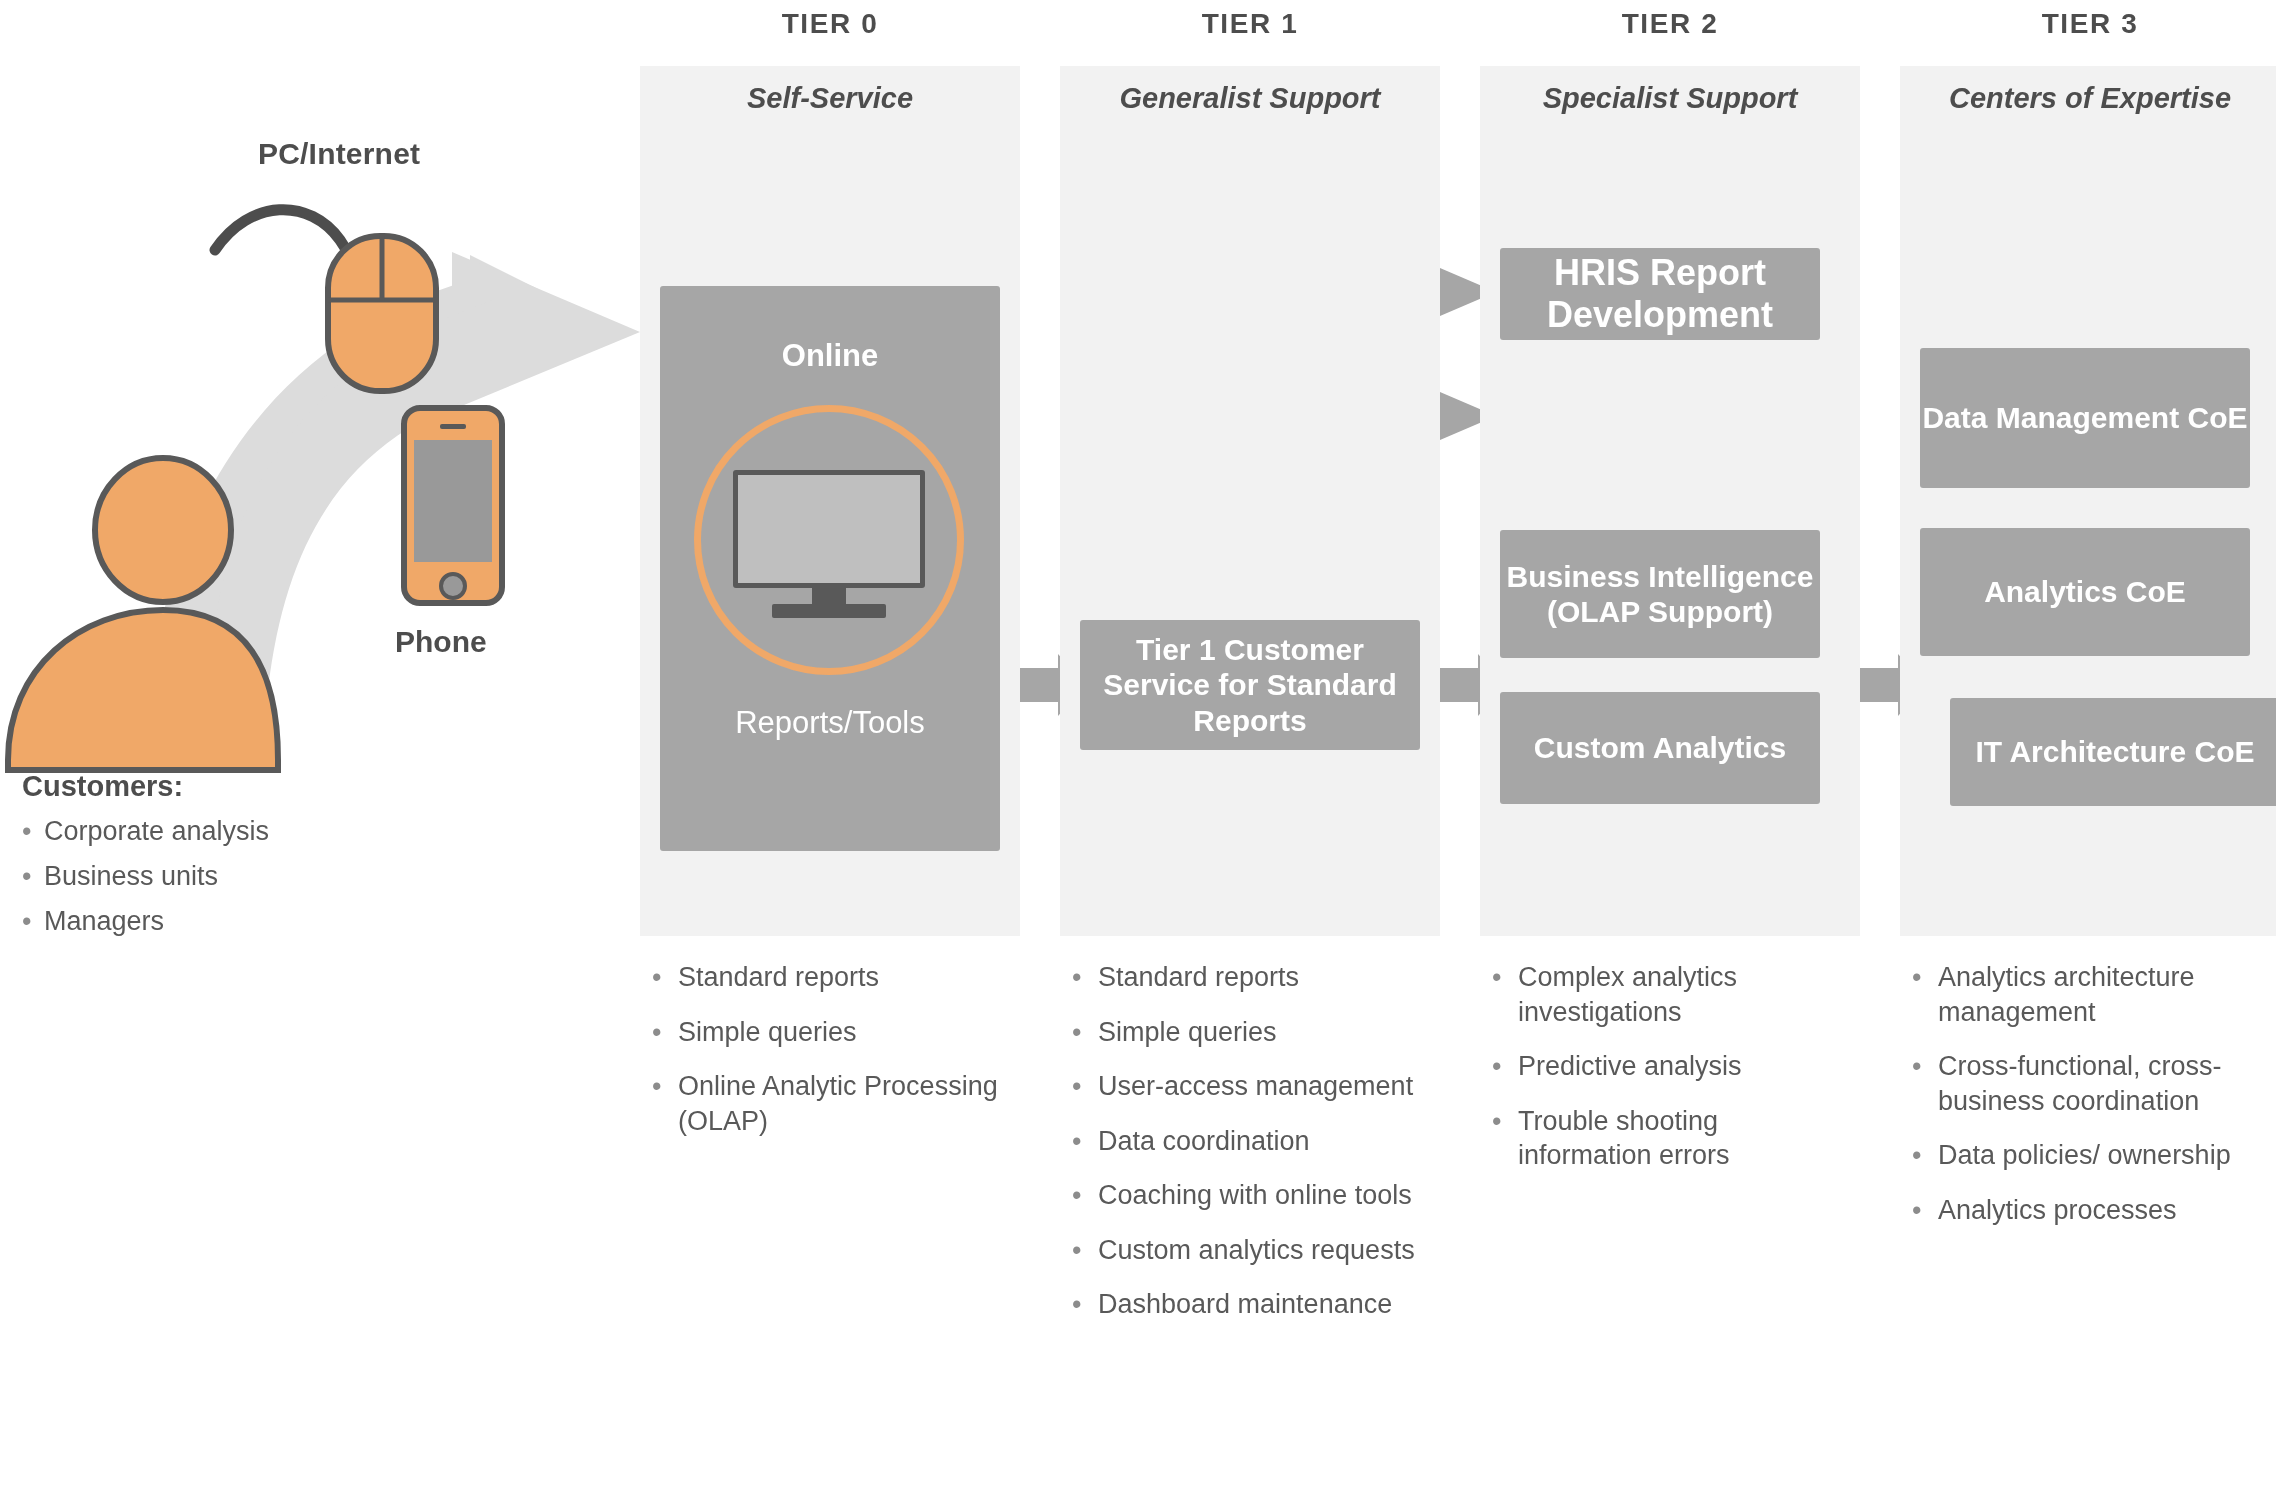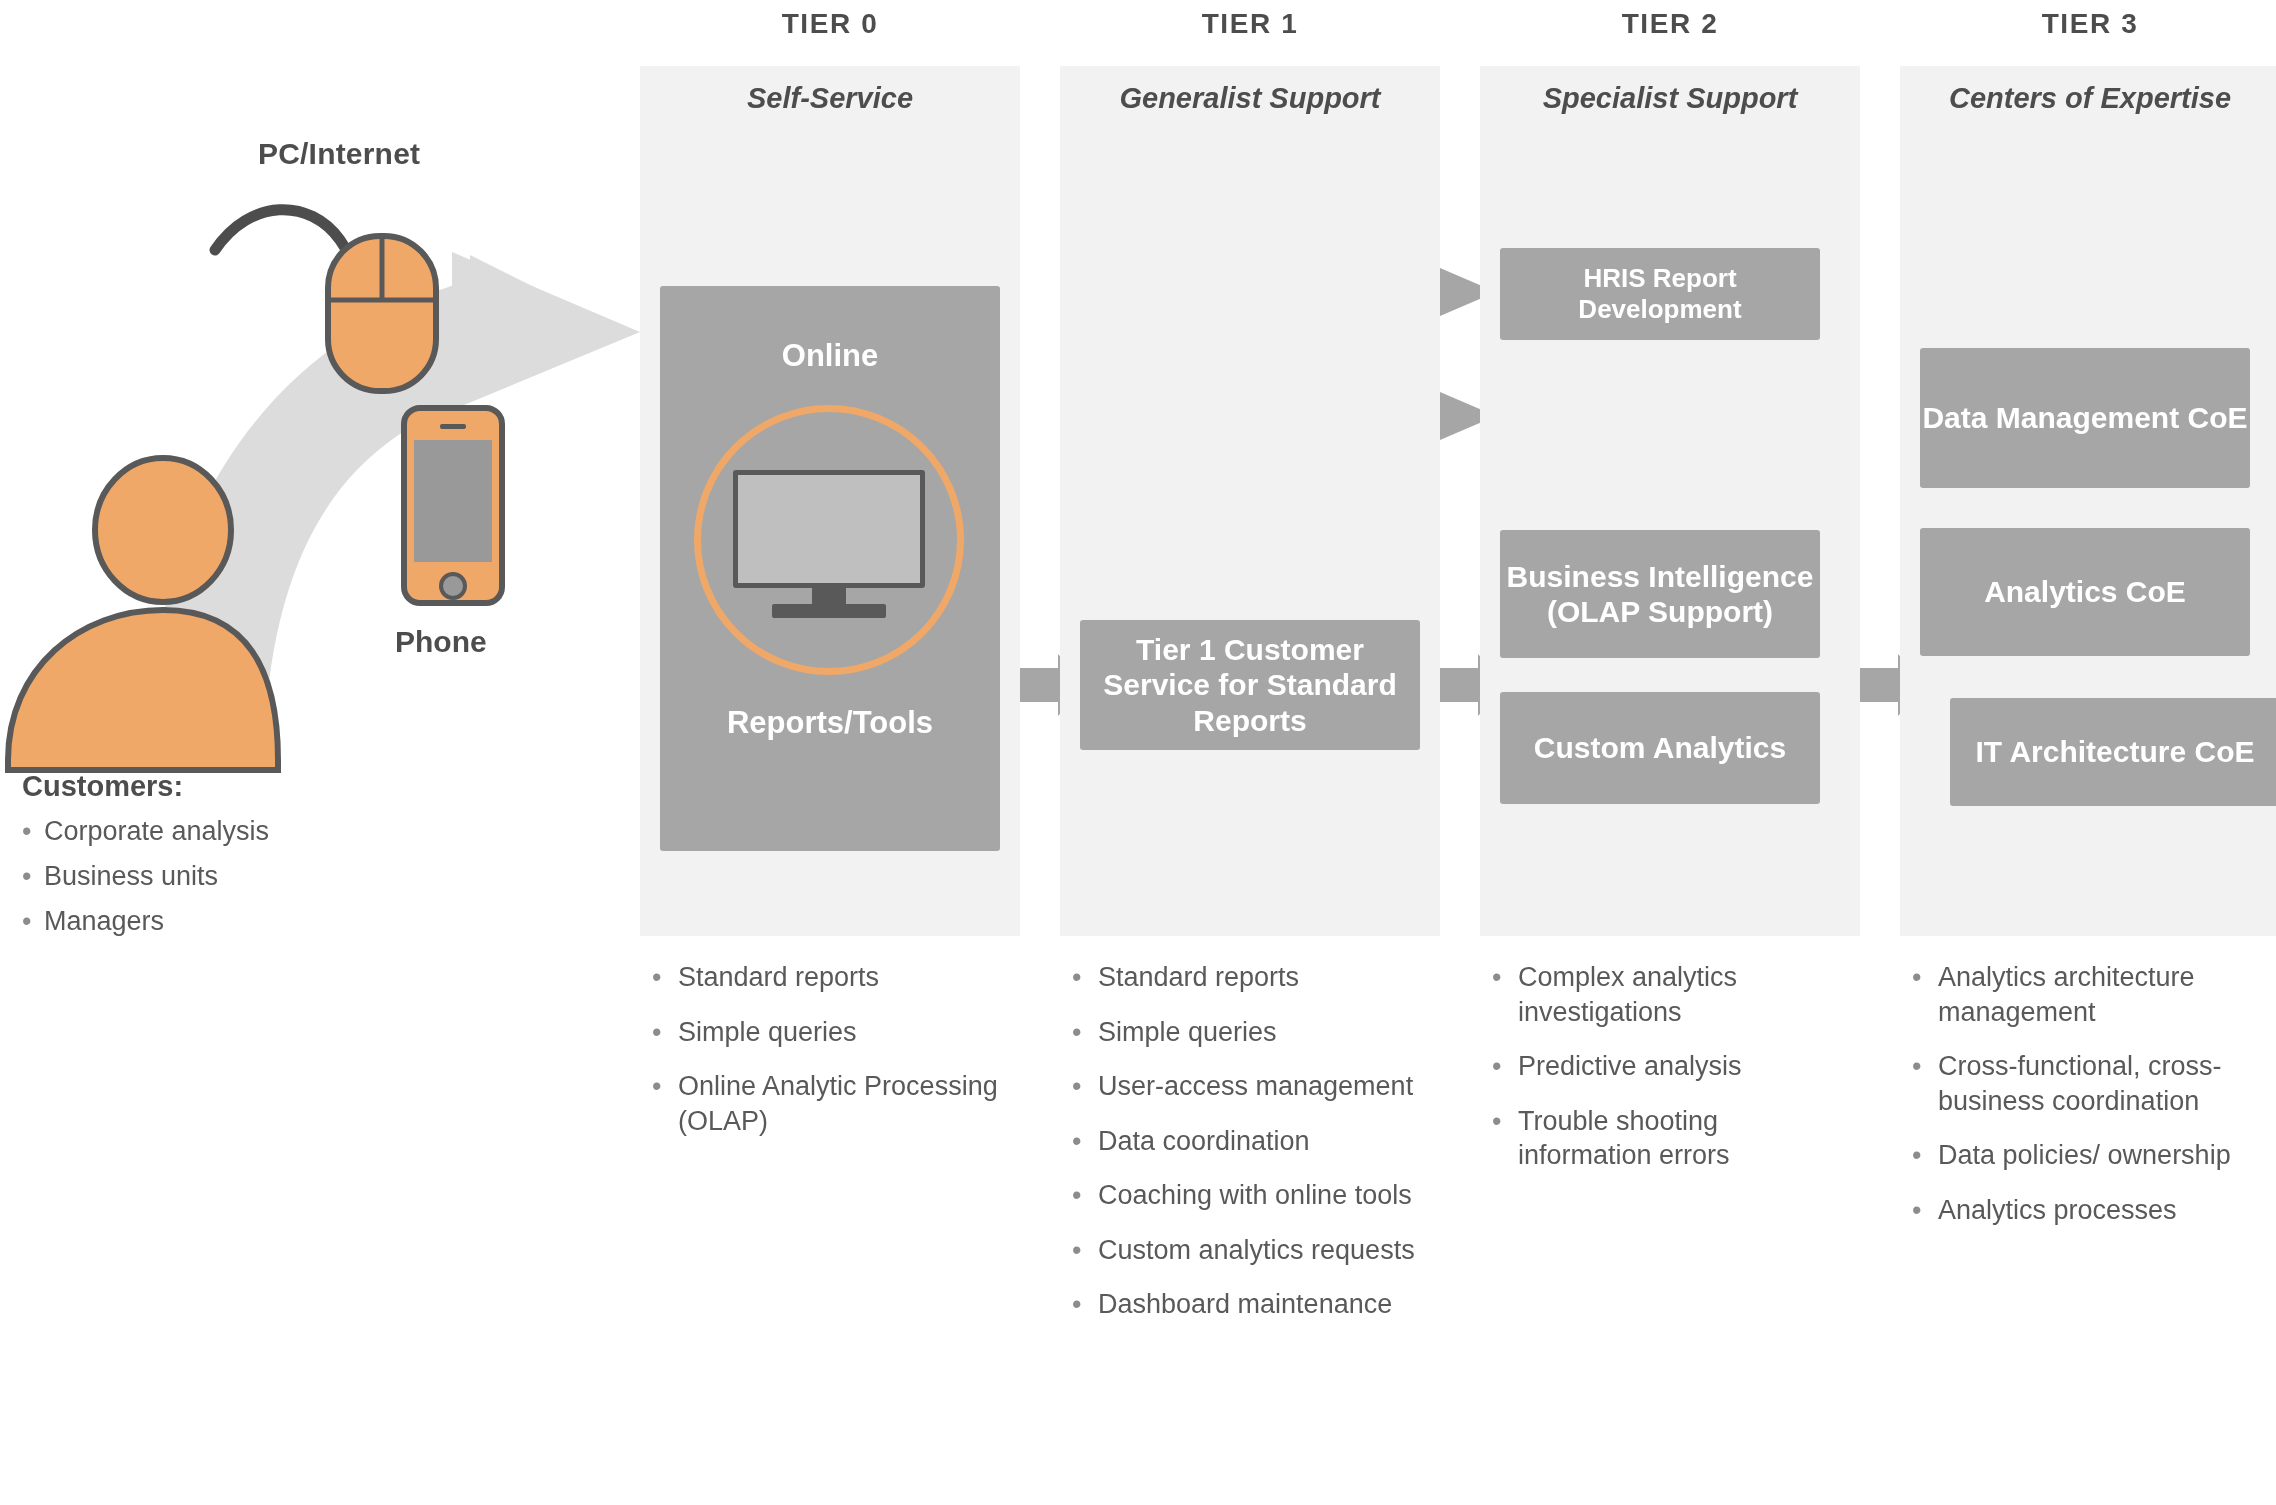--- a/index.html
+++ b/index.html
@@ -144,21 +144,21 @@
     font-weight: bold;
   }
   .t0-reports {
     position: absolute;
     left: 660px;
     top: 705px;
     width: 340px;
     text-align: center;
     color: #fff;
     font-size: 31px;
-    font-weight: bold;
+    font-weight: normal;
   }
   .t0-ring {
     position: absolute;
     left: 694px;
     top: 405px;
     width: 270px;
     height: 270px;
     border: 7px solid #f0a868;
     border-radius: 50%;
     box-sizing: border-box;
@@ -195,21 +195,21 @@
   
   .t1-box {
     left: 1080px;
     top: 620px;
     width: 340px;
     height: 130px;
     font-size: 30px;
   }
 
   
-  .t2-hris { left: 1500px; top: 248px; width: 320px; height: 92px; font-size: 26px; }
+  .t2-hris { left: 1500px; top: 248px; width: 320px; height: 92px; font-size: 36px; }
   .t2-fms  { left: 1500px; top: 372px; width: 320px; height: 92px; font-size: 30px; }
   .t2-bi   { left: 1500px; top: 530px; width: 320px; height: 128px; font-size: 30px; }
   .t2-ca   { left: 1500px; top: 692px; width: 320px; height: 112px; font-size: 30px; }
 
   
   .t3-dm   { left: 1920px; top: 348px; width: 330px; height: 140px; font-size: 30px; }
   .t3-an   { left: 1920px; top: 528px; width: 330px; height: 128px; font-size: 30px; }
   .t3-it   { left: 1920px; top: 698px; width: 330px; height: 108px; font-size: 30px; margin-left: 30px; }
 
   

